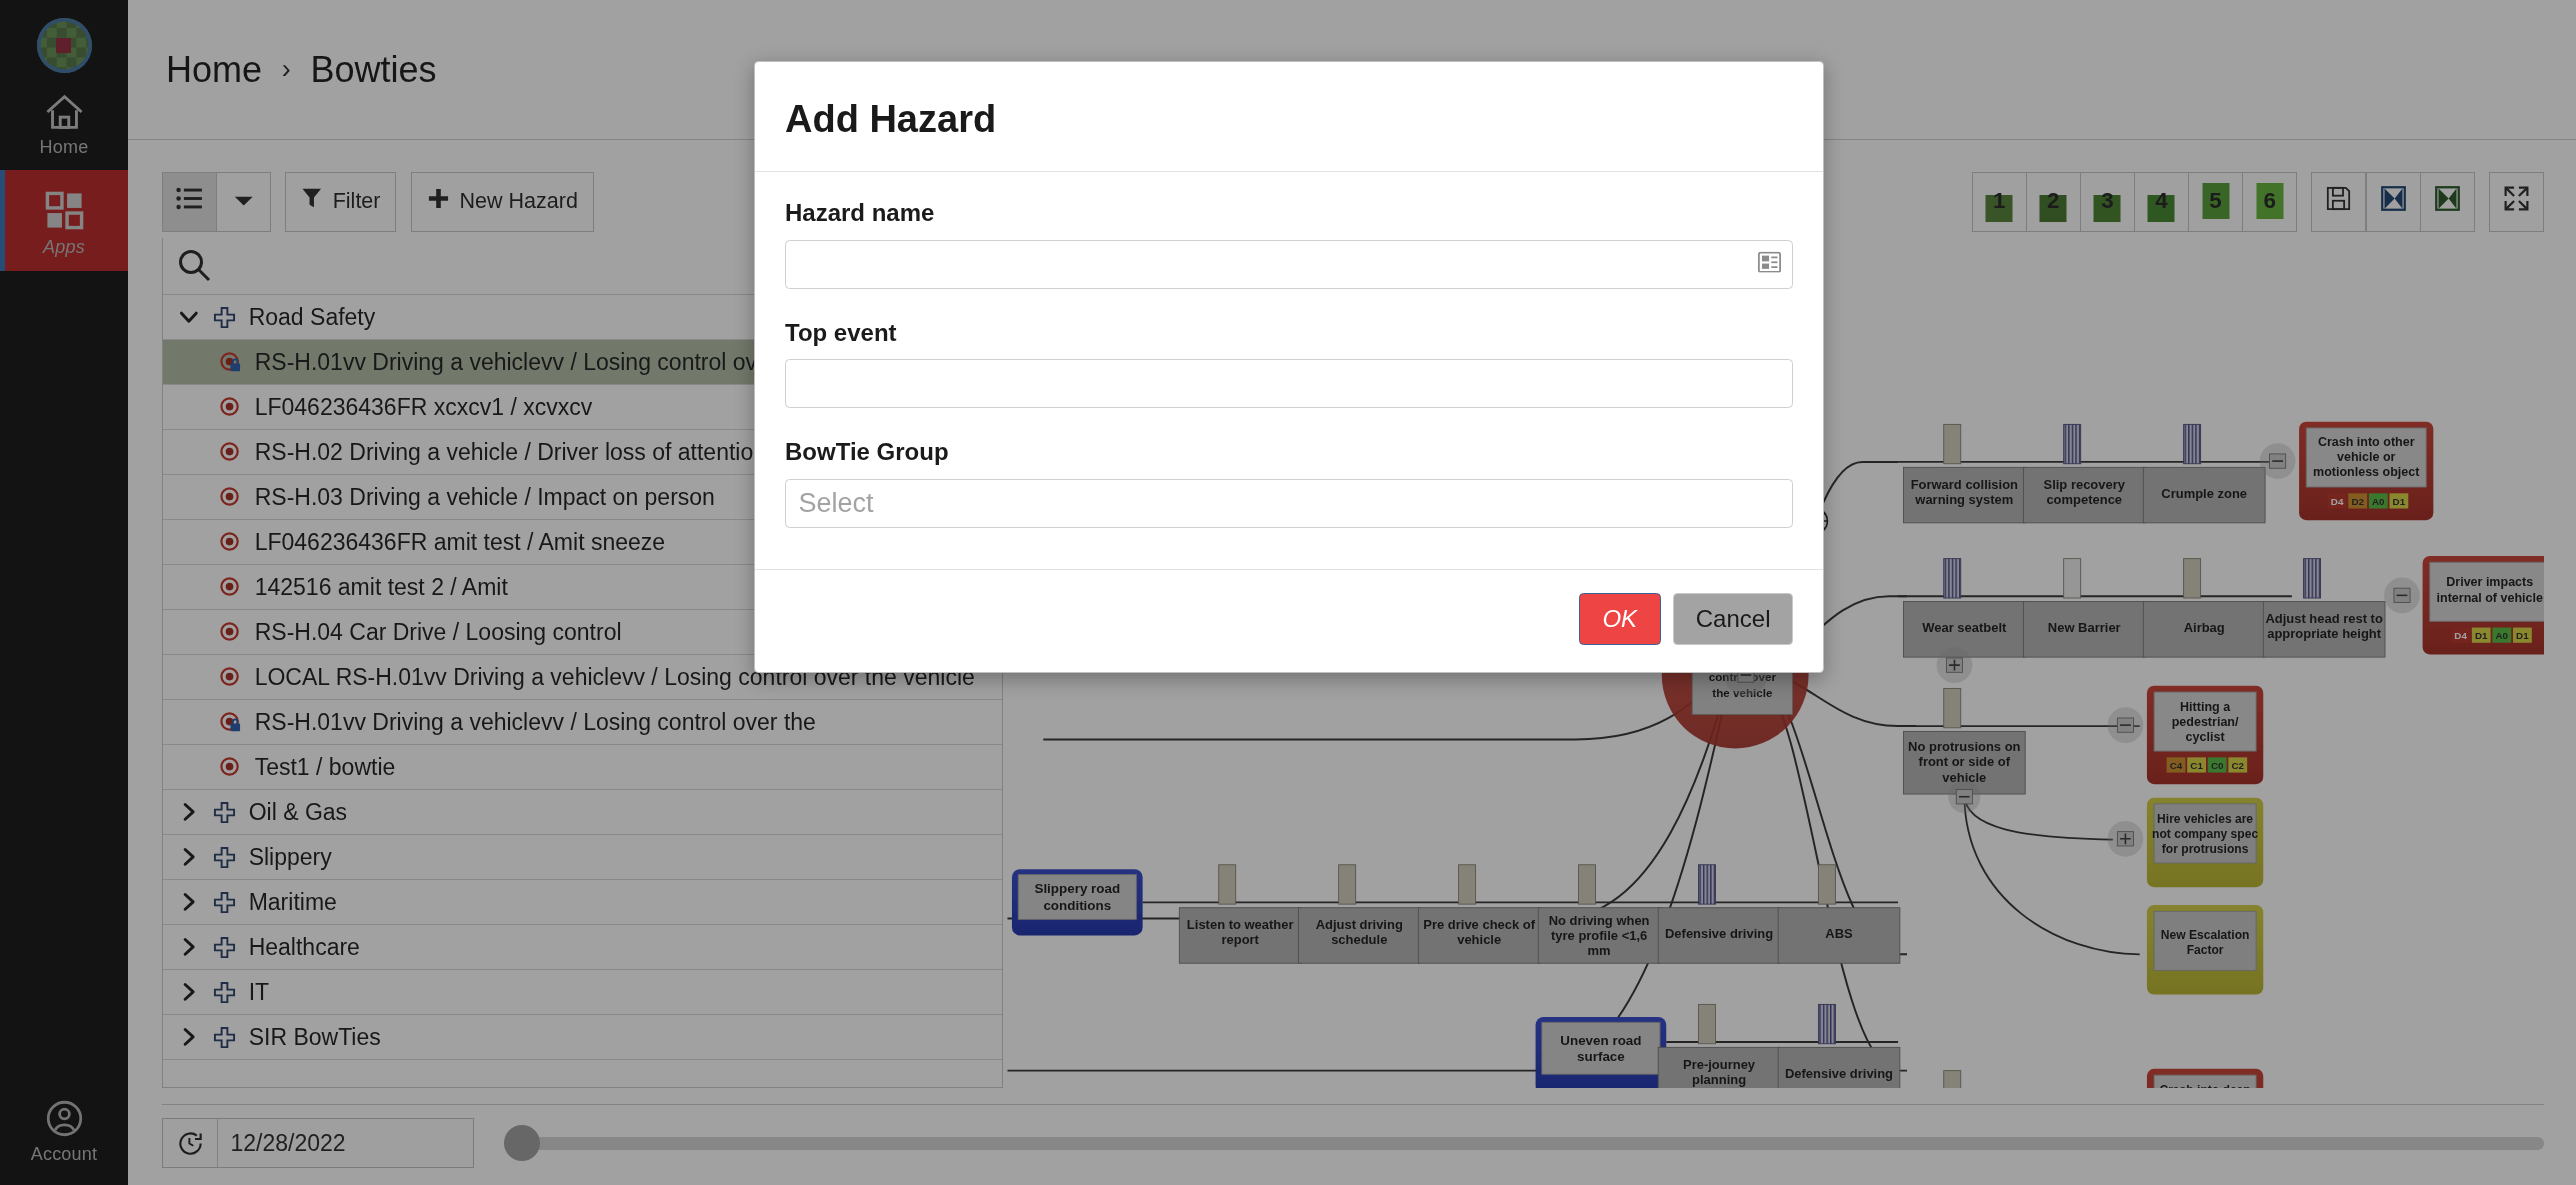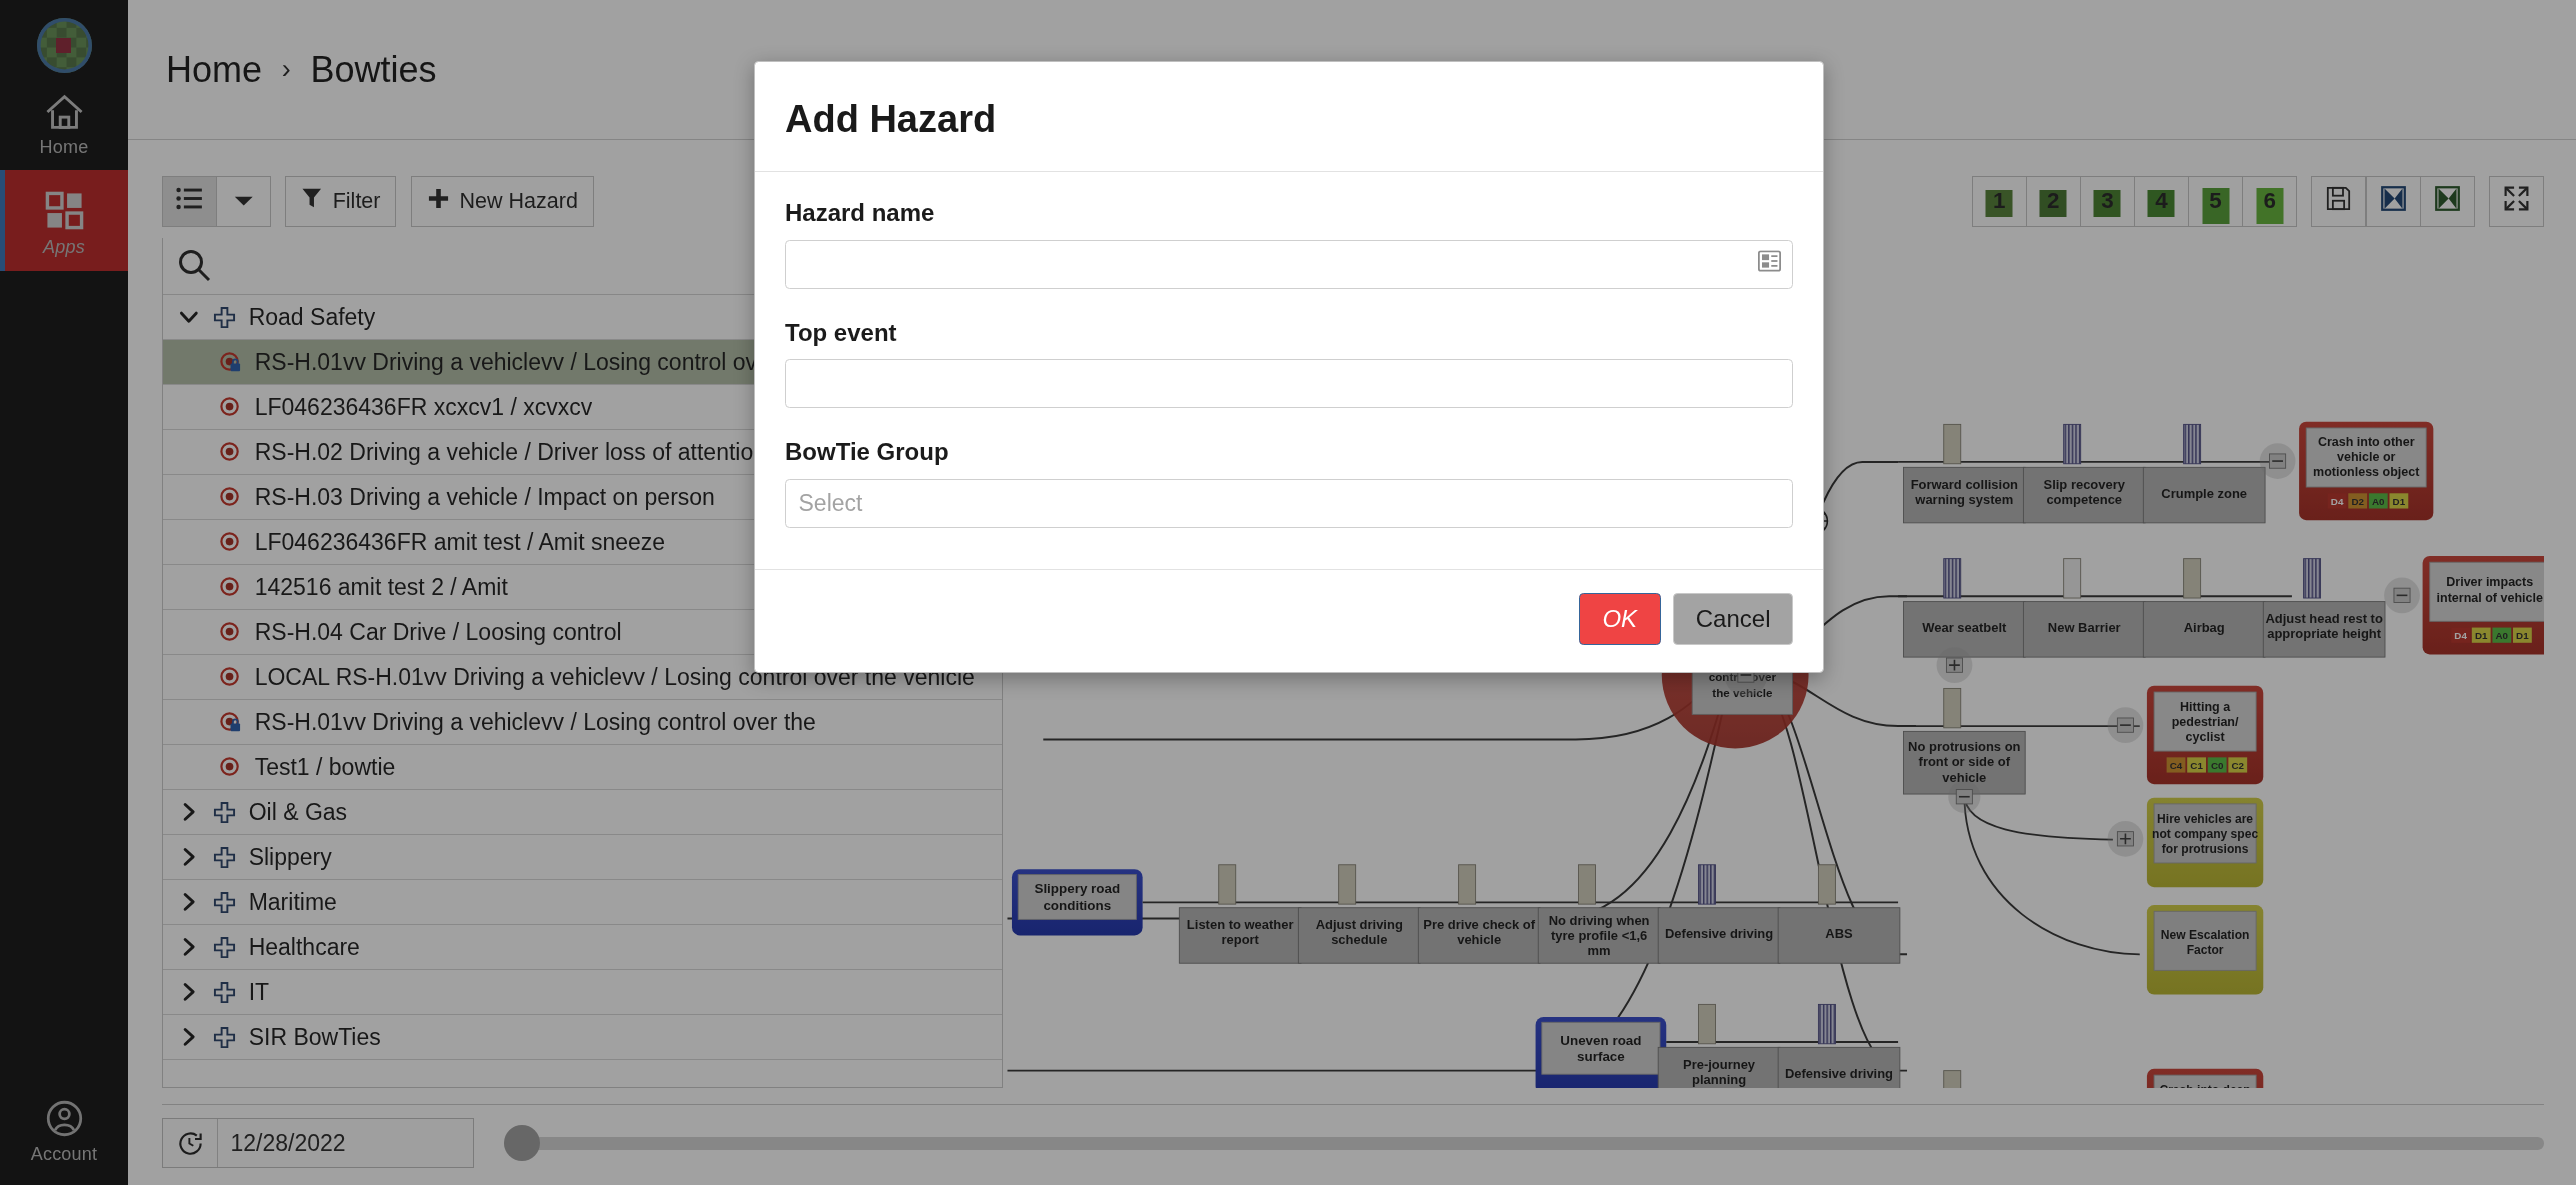--- a/index.html
+++ b/index.html
@@ -55,21 +55,21 @@
   #breadcrumb .sep { font-size: 27px; color: #222; }
   #content-frame { position: absolute; left: 0; top: 139px; right: 0; bottom: 0; border-top: 0.9px solid #cfcfcf; }
 
   
   #toolbar {
     position: absolute; left: 34px; top: 32px; right: 32px; height: 59px;
     display: flex; align-items: center; gap: 0;
   }
   .btn-group { display: flex; }
   .tbtn {
-    height: 51px; min-width: 59px; padding: 0 15px;
+    height: 60px; min-width: 59px; padding: 0 15px;
     background: #fdfdfd; border: 0.9px solid #c3c3c3;
     display: flex; align-items: center; justify-content: center; gap: 9.8px;
     font-size: 21.5px; color: #1c1c1c; cursor: pointer;
   }
   .tbtn + .tbtn { margin-left: -0.9px; }
   .tbtn.sel { background: #dedede; }
   .btn-group + .btn-group { margin-left: 14.3px; }
   .tbtn.sq { min-width: 55px; padding: 0; }
   .num-chip { font-size: 22.4px; font-weight: 700; line-height: 1; position: relative; z-index: 2; }
   .tbtn.numbtn { position: relative; overflow: hidden; }
@@ -134,21 +134,21 @@
     box-shadow: 0 5.4px 19.7px rgba(0,0,0,.3);
   }
   #modal .mhead { padding: 36px 30px 30px; }
   #modal .mtitle { font-size: 38px; font-weight: 700; color: #1a1a1a; }
   #modal .mbody { padding: 27px 30px 32px; border-top: 0.9px solid #e2e2e2; }
   .fgroup { margin-bottom: 30px; }
   .flabel { font-size: 24px; font-weight: 700; color: #1b1b1b; margin-bottom: 12.5px; display: block; }
   .finput {
     position: relative; width: 100%; height: 49px;
     border: 0.9px solid #cfcfcf; border-radius: 4.5px; background: #fff;
-    display: flex; align-items: center; padding: 0 12.5px; font-size: 23px; color: #333;
+    display: flex; align-items: center; padding: 0 12.5px; font-size: 27px; color: #333;
   }
   .finput .ph { color: #a3a3a3; }
   .finput .addon { position: absolute; right: 10.7px; top: 50%; transform: translateY(-50%); }
   #modal .mfoot {
     border-top: 0.9px solid #e2e2e2; padding: 23px 30px 27px;
     display: flex; justify-content: flex-end; gap: 12.5px;
   }
   .mbtn { height: 52px; min-width: 82px; padding: 0 21.5px; border-radius: 4.5px; font-size: 24px; cursor: pointer; font-family: inherit;}
   .mbtn.primary { background: #ef4444; border: 0.9px solid #35659a; color: #fff; font-style: italic; }
   .mbtn.secondary { background: #a3a3a3; border: 0.9px solid #c8c8c8; color: #1a1a1a; }

